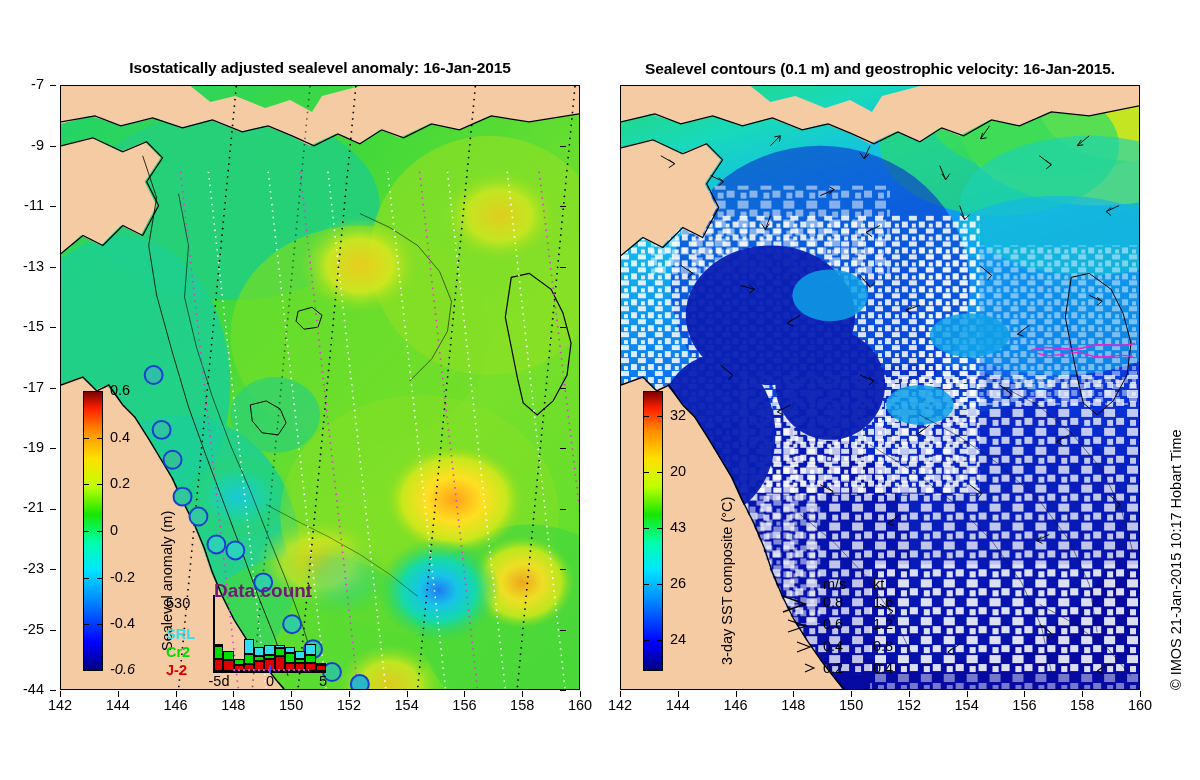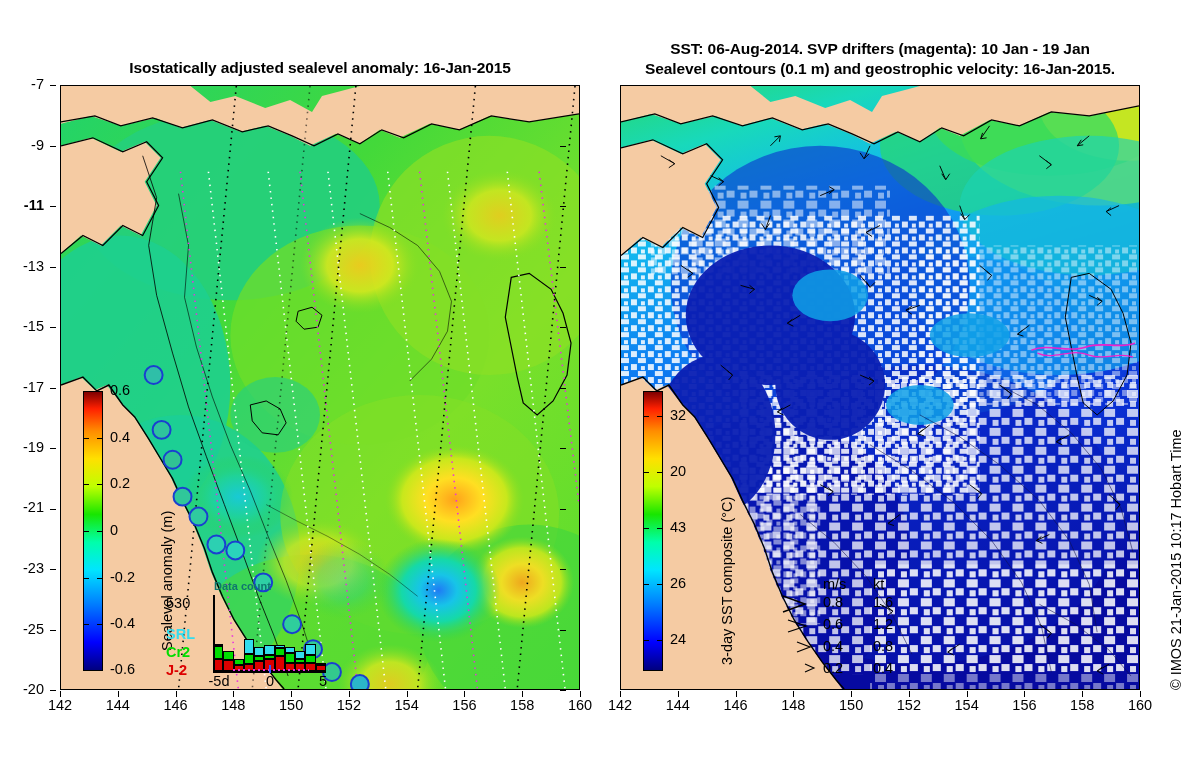--- a/index.html
+++ b/index.html
@@ -68,22 +68,22 @@
   .cbar-tick.r { left: auto; right: 0; }
   .cbar-title {
     position: absolute; font-size: 14.5px; color: #000;
     white-space: nowrap; transform-origin: 0 0;
     transform: rotate(-90deg);
   }
 
   
   #inset { position: absolute; }
   .inset-title {
-    position: absolute; font-size: 11px; font-weight: bold;
-    color: #0f766e; white-space: nowrap;
+    position: absolute; font-size: 19px; font-weight: bold;
+    color: #701a75; white-space: nowrap;
   }
   .inset-max {
     position: absolute; font-size: 14.5px; color: #000; white-space: nowrap;
   }
   .legend-key {
     position: absolute; font-size: 14.5px; font-weight: bold; white-space: nowrap;
   }
   .inset-axis { position: absolute; background: #000; }
   .inset-xlab {
     position: absolute; font-size: 14.5px; color: #000;
@@ -104,21 +104,20 @@
     font-size: 14.5px; color: #000; white-space: nowrap;
     transform-origin: 0 0; transform: rotate(-90deg);
   }
 </style>
 </head>
 <body>
 
 <div class="fig">
 
   <div class="panel-title" id="title-left">Isostatically adjusted sealevel anomaly: 16-Jan-2015</div>
-  <div class="panel-title" id="title-right-l1">SST: 06-Aug-2014. SVP drifters (magenta): 10 Jan - 19 Jan</div>
   <div class="panel-title" id="title-right-l2">Sealevel contours (0.1 m) and geostrophic velocity: 16-Jan-2015.</div>
 
   <div class="map-frame" id="map-left">
     <svg class="maplayer" viewBox="0 0 520 605" preserveAspectRatio="none">
       <defs>
         <radialGradient id="lowA" cx="50%" cy="50%" r="50%">
           <stop offset="0%" stop-color="#1f7bf5"></stop>
           <stop offset="30%" stop-color="#17c4e8"></stop>
           <stop offset="60%" stop-color="#15d9a8"></stop>
           <stop offset="100%" stop-color="#2fd34a" stop-opacity="0"></stop>
@@ -262,21 +261,21 @@
       <div class="cbar-tick r" style="top:140px;"></div>
       <div class="cbar-tick-label" style="top:140px;">0</div>
       <div class="cbar-tick" style="top:186.6px;"></div>
       <div class="cbar-tick r" style="top:186.6px;"></div>
       <div class="cbar-tick-label" style="top:186.6px;">-0.2</div>
       <div class="cbar-tick" style="top:233.3px;"></div>
       <div class="cbar-tick r" style="top:233.3px;"></div>
       <div class="cbar-tick-label" style="top:233.3px;">-0.4</div>
       <div class="cbar-tick" style="top:279px;"></div>
       <div class="cbar-tick r" style="top:279px;"></div>
-      <div class="cbar-tick-label" style="top:279px;">-0.6</div>
+      <div class="cbar-tick-label" style="top:279px;font-style:italic;">-0.6</div>
       <div class="cbar-title" style="left:76px; top:260px;">Sealevel anomaly (m)</div>
     </div>
 
     <div id="inset" style="left:100px; top:495px; width:180px; height:110px;">
       <div class="inset-title" style="left:53px; top:-1px;">Data count</div>
       <div class="inset-max" style="left:5px; top:14px;">530</div>
 
       <div class="legend-key" style="left:5px; top:45px; color:#33ddee;">SRL</div>
       <div class="legend-key" style="left:5px; top:63px; color:#00dd00;">Cr2</div>
       <div class="legend-key" style="left:5px; top:81px; color:#dd0000;">J-2</div>
@@ -530,37 +529,37 @@
       <div class="vl-row-ms" style="left:52px; top:84px;">0.2</div>
       <div class="vl-row-kt" style="left:102px; top:84px;">0.4</div>
     </div>
   </div>
 
   <div id="yaxis-left" style="position:absolute; left:0px; top:85px; width:56px; height:605px;">
       <div class="ytick-label" style="top: 0px; right: 12px;">-7</div>
       <div class="tickmark" style="width: 6px; height: 1px; top: 0px; right: 0px;"></div>
       <div class="ytick-label" style="top: 60.5px; right: 12px;">-9</div>
       <div class="tickmark" style="width: 6px; height: 1px; top: 60.5px; right: 0px;"></div>
-      <div class="ytick-label" style="top: 121px; right: 12px; font-weight: bold;">-11</div>
+      <div class="ytick-label" style="top: 121px; right: 12px;">-11</div>
       <div class="tickmark" style="width: 6px; height: 1px; top: 121px; right: 0px;"></div>
       <div class="ytick-label" style="top: 181.5px; right: 12px;">-13</div>
       <div class="tickmark" style="width: 6px; height: 1px; top: 181.5px; right: 0px;"></div>
       <div class="ytick-label" style="top: 242px; right: 12px;">-15</div>
       <div class="tickmark" style="width: 6px; height: 1px; top: 242px; right: 0px;"></div>
       <div class="ytick-label" style="top: 302.5px; right: 12px;">-17</div>
       <div class="tickmark" style="width: 6px; height: 1px; top: 302.5px; right: 0px;"></div>
       <div class="ytick-label" style="top: 363px; right: 12px;">-19</div>
       <div class="tickmark" style="width: 6px; height: 1px; top: 363px; right: 0px;"></div>
       <div class="ytick-label" style="top: 423px; right: 12px;">-21</div>
       <div class="tickmark" style="width: 6px; height: 1px; top: 423.5px; right: 0px;"></div>
       <div class="ytick-label" style="top: 484px; right: 12px;">-23</div>
       <div class="tickmark" style="width: 6px; height: 1px; top: 484px; right: 0px;"></div>
       <div class="ytick-label" style="top: 544.5px; right: 12px;">-25</div>
       <div class="tickmark" style="width: 6px; height: 1px; top: 544.5px; right: 0px;"></div>
-      <div class="ytick-label" style="top: 605px; right: 12px;">-20</div>
+      <div class="ytick-label" style="top: 605px; right: 12px;">-44</div>
       <div class="tickmark" style="width: 6px; height: 1px; top: 605px; right: 0px;"></div>
     </div>
   <div id="yaxis-right" style="position:absolute; left:560px; top:85px; width:56px; height:605px;">
       <div class="tickmark" style="width: 6px; height: 1px; top: 0px; left: 0px;"></div>
       <div class="tickmark" style="width: 6px; height: 1px; top: 60.5px; left: 0px;"></div>
       <div class="tickmark" style="width: 6px; height: 1px; top: 121px; left: 0px;"></div>
       <div class="tickmark" style="width: 6px; height: 1px; top: 181.5px; left: 0px;"></div>
       <div class="tickmark" style="width: 6px; height: 1px; top: 242px; left: 0px;"></div>
       <div class="tickmark" style="width: 6px; height: 1px; top: 302.5px; left: 0px;"></div>
       <div class="tickmark" style="width: 6px; height: 1px; top: 363px; left: 0px;"></div>

